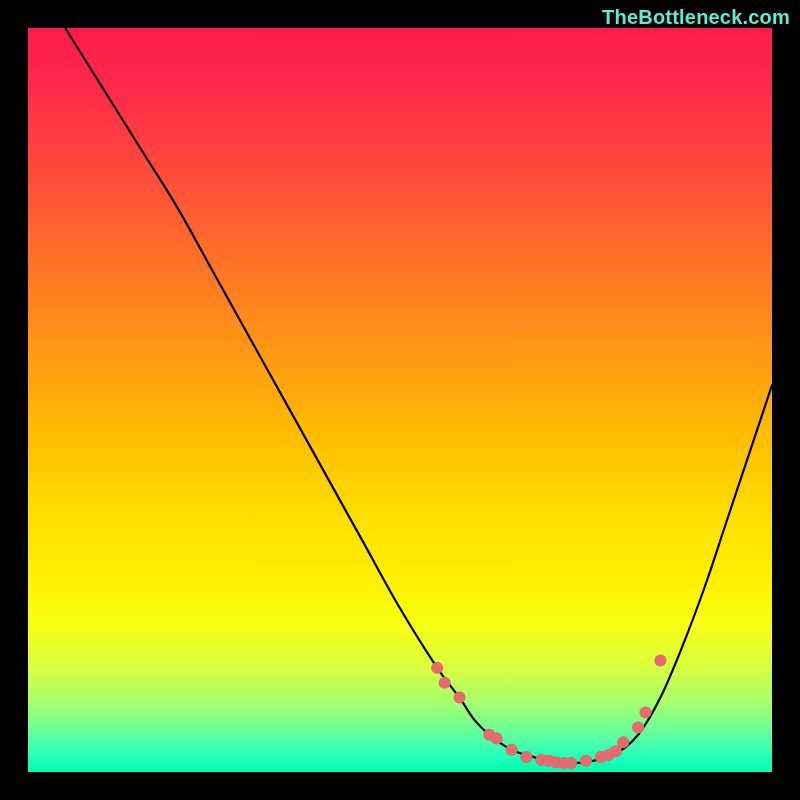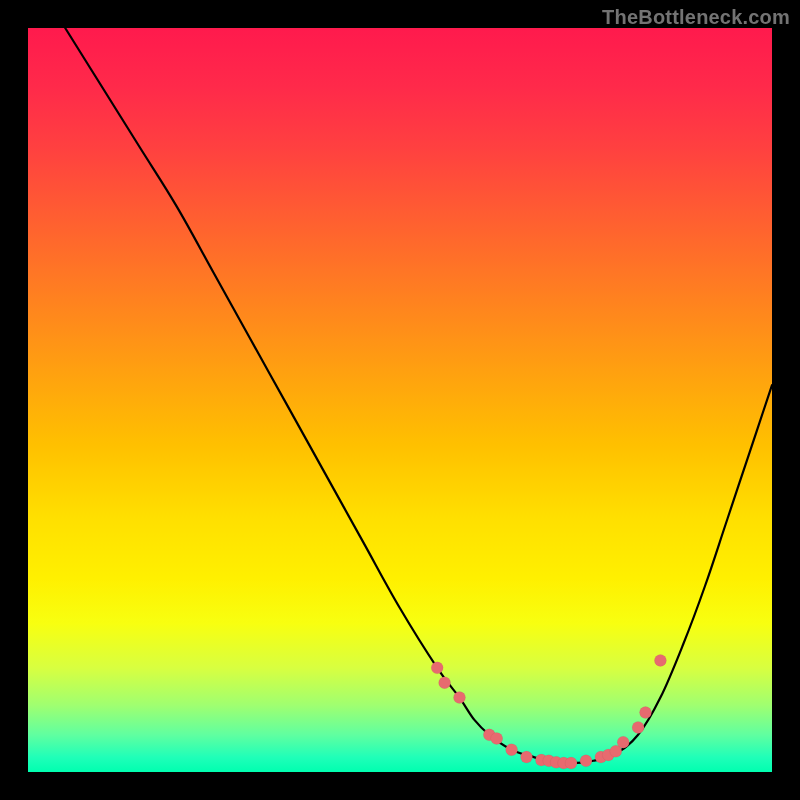--- a/index.html
+++ b/index.html
@@ -33,21 +33,21 @@
       #20ffb8 98%,
       #00ffb0 100%);
   }
   .watermark {
     position: absolute;
     top: 6px;
     right: 10px;
     font-family: Arial, Helvetica, sans-serif;
     font-size: 20px;
     font-weight: 600;
-    color: #737373;
+    color: #5eead4;
     letter-spacing: 0.2px;
   }
   svg.overlay {
     position: absolute;
     left: 0; top: 0;
     width: 744px; height: 744px;
     overflow: visible;
   }
   .curve {
     fill: none;

